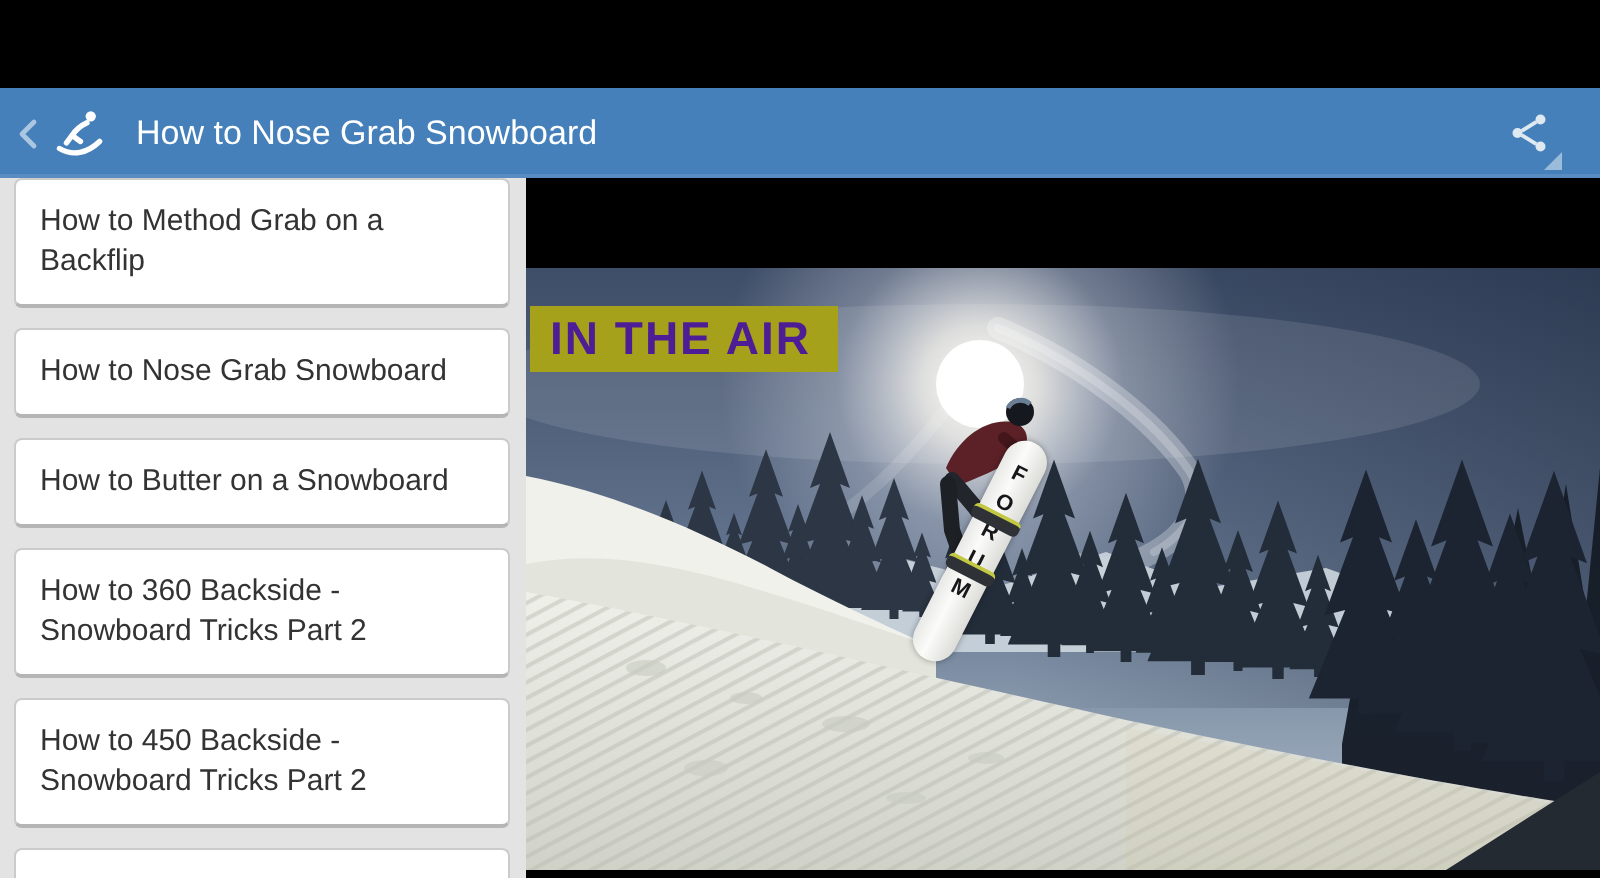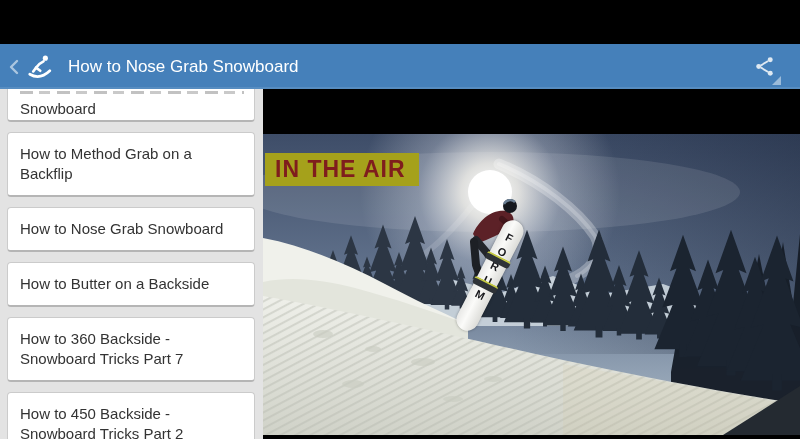--- a/index.html
+++ b/index.html
@@ -37,21 +37,21 @@
         #888 19px 30px, transparent 30px 37px); opacity:.45; }
 
   
   .player { width:537px; flex:0 0 537px; height:394px; position:relative;
             background:#000; cursor:pointer; }
   .video-img { position:absolute; left:0; top:45px; width:537px; height:301px;
                background:#485872; overflow:hidden; }
   .scene { position:absolute; left:0; top:0; }
 
   .caption-badge { position:absolute; left:2px; top:19px; height:33px;
-                   background:#a5a11b; color:#7f1d1d; font-weight:bold; font-size:23px;
+                   background:#a5a11b; color:#4c1d95; font-weight:bold; font-size:23px;
                    letter-spacing:1px; padding:0 13px 0 10px; display:flex;
                    align-items:center; white-space:nowrap; }
 
   .board { position:absolute; left:216px; top:81px; width:22px; height:121px;
            background:linear-gradient(90deg,#e8e8e6,#fbfbf9 40%,#dcdcd8);
            border-radius:11px; transform:rotate(27deg);
            box-shadow:0 0 3px rgba(0,0,0,0.35); }
   .board-label { position:absolute; left:0; top:12px; width:100%; text-align:center;
                  writing-mode:vertical-rl; text-orientation:upright; color:#17171b;
                  font-size:11px; font-weight:bold; letter-spacing:4px; line-height:22px; }
@@ -91,34 +91,31 @@
           <line x1="8.2" y1="13.1" x2="15.8" y2="17.8" stroke-width="2"></line>
         </g>
       </svg>
       <span class="corner-tri"></span>
     </div>
   </header>
 
   <div class="content">
 
     <aside class="playlist">
-        <div class="card partial">
-        <span>Snowboard</span>
-      </div>
         <div class="card">
         <span>How to Method Grab on a Backflip</span>
       </div>
         <div class="card">
         <span>How to Nose Grab Snowboard</span>
       </div>
         <div class="card">
-        <span>How to Butter on a Backside</span>
-      </div>
-        <div class="card">
-        <span>How to 360 Backside - Snowboard Tricks Part 7</span>
+        <span>How to Butter on a Snowboard</span>
+      </div>
+        <div class="card">
+        <span>How to 360 Backside - Snowboard Tricks Part 2</span>
       </div>
         <div class="card">
         <span>How to 450 Backside - Snowboard Tricks Part 2</span>
       </div>
         <div class="card">
         <span>How To Backflip on a Snowboard</span>
       </div>
       </aside>
 
     <main class="player">

